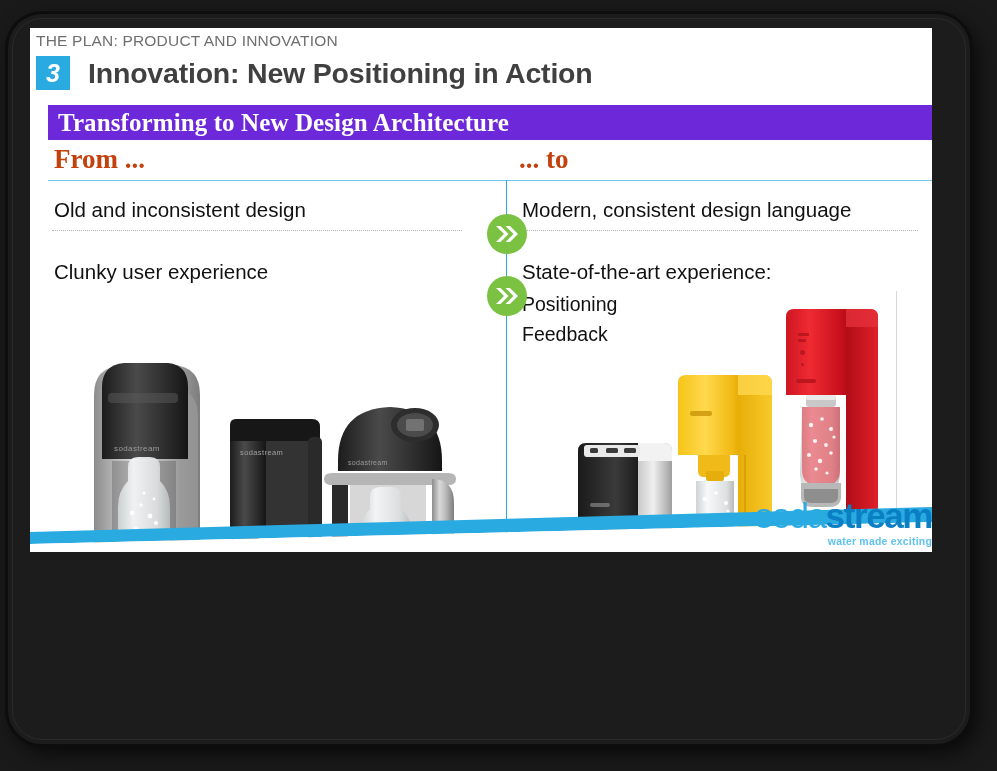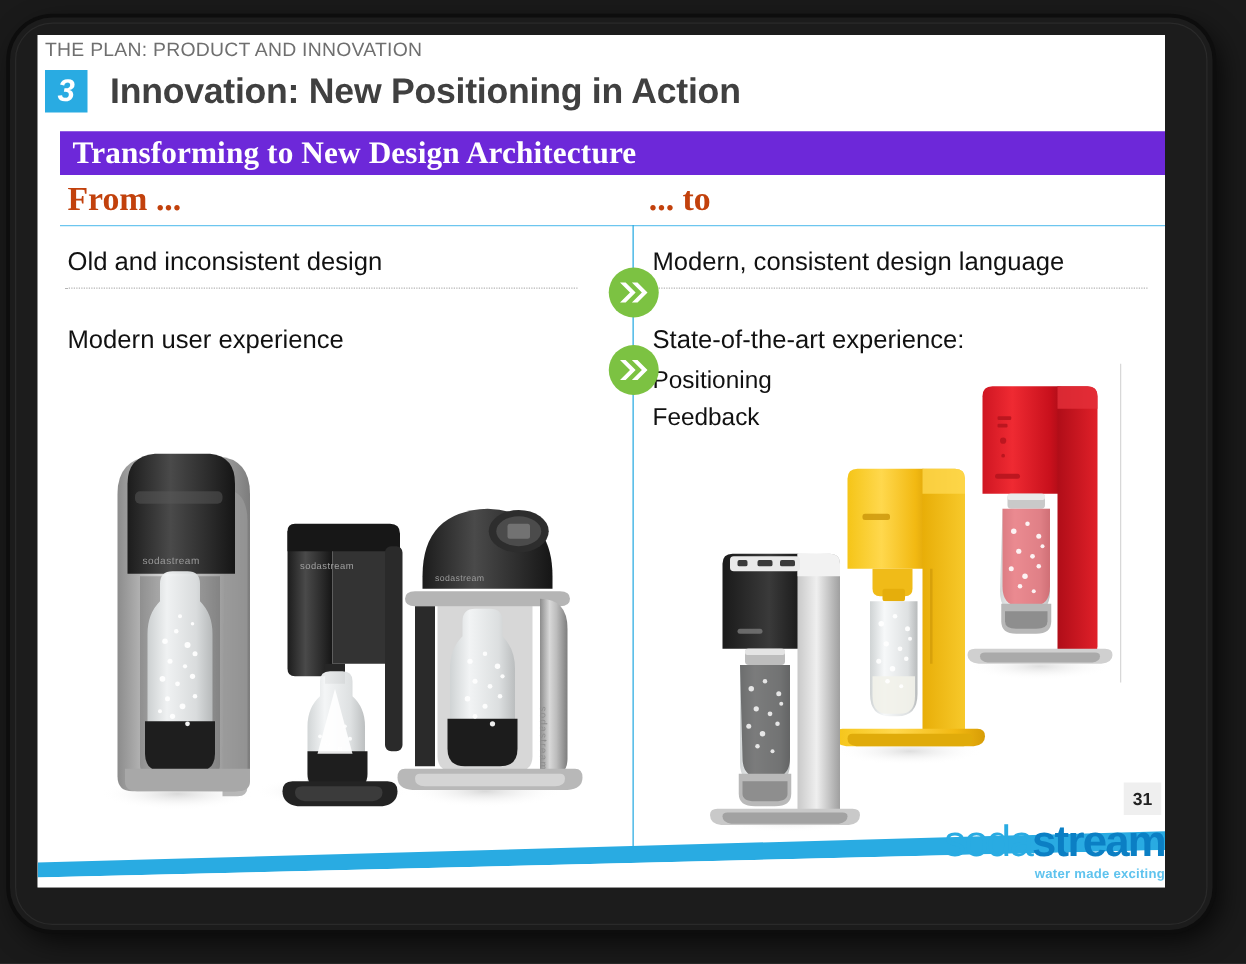--- a/index.html
+++ b/index.html
@@ -15,21 +15,21 @@
     background:#1c1c1c;border-radius:34px;
     box-shadow:0 0 0 3px #0d0d0d, 6px 8px 22px rgba(0,0,0,.75);
   }
   #bezel:before{
     content:"";position:absolute;left:4px;top:4px;right:4px;bottom:4px;
     border-radius:30px;border:1px solid #2a2a2a;
   }
 
   
   #slide{
-    position:absolute;left:30px;top:28px;width:902px;height:682px;
+    position:absolute;left:30px;top:28px;width:902px;height:524px;
     background:#ffffff;overflow:hidden;
   }
 
   
   .eyebrow{
     position:absolute;left:6px;top:4px;
     font-size:15.5px;letter-spacing:.2px;color:#6f6f6f;
     white-space:nowrap;
   }
   .titlerow{position:absolute;left:6px;top:24px;height:42px;display:flex;align-items:center;}
@@ -137,21 +137,21 @@
     <span>Transforming to New Design Architecture</span>
   </div>
 
   <div class="colhdr" id="hdr-from">From ...</div>
   <div class="colhdr" id="hdr-to">... to</div>
   <div class="hrule"></div>
   <div class="vdivider"></div>
 
   <div class="bullet" id="b-left-1">Old and inconsistent design</div>
   <div class="dotline" id="dl-left-1"></div>
-  <div class="bullet" id="b-left-2">Modern user experience</div>
+  <div class="bullet" id="b-left-2">Clunky user experience</div>
 
   <div class="bullet" id="b-right-1">Modern, consistent design language</div>
   <div class="dotline" id="dl-right-1"></div>
   <div class="bullet" id="b-right-2">State-of-the-art experience:</div>
 
   <div class="sublist">
     <div>Positioning</div>
     <div>Feedback</div>
   </div>
 

